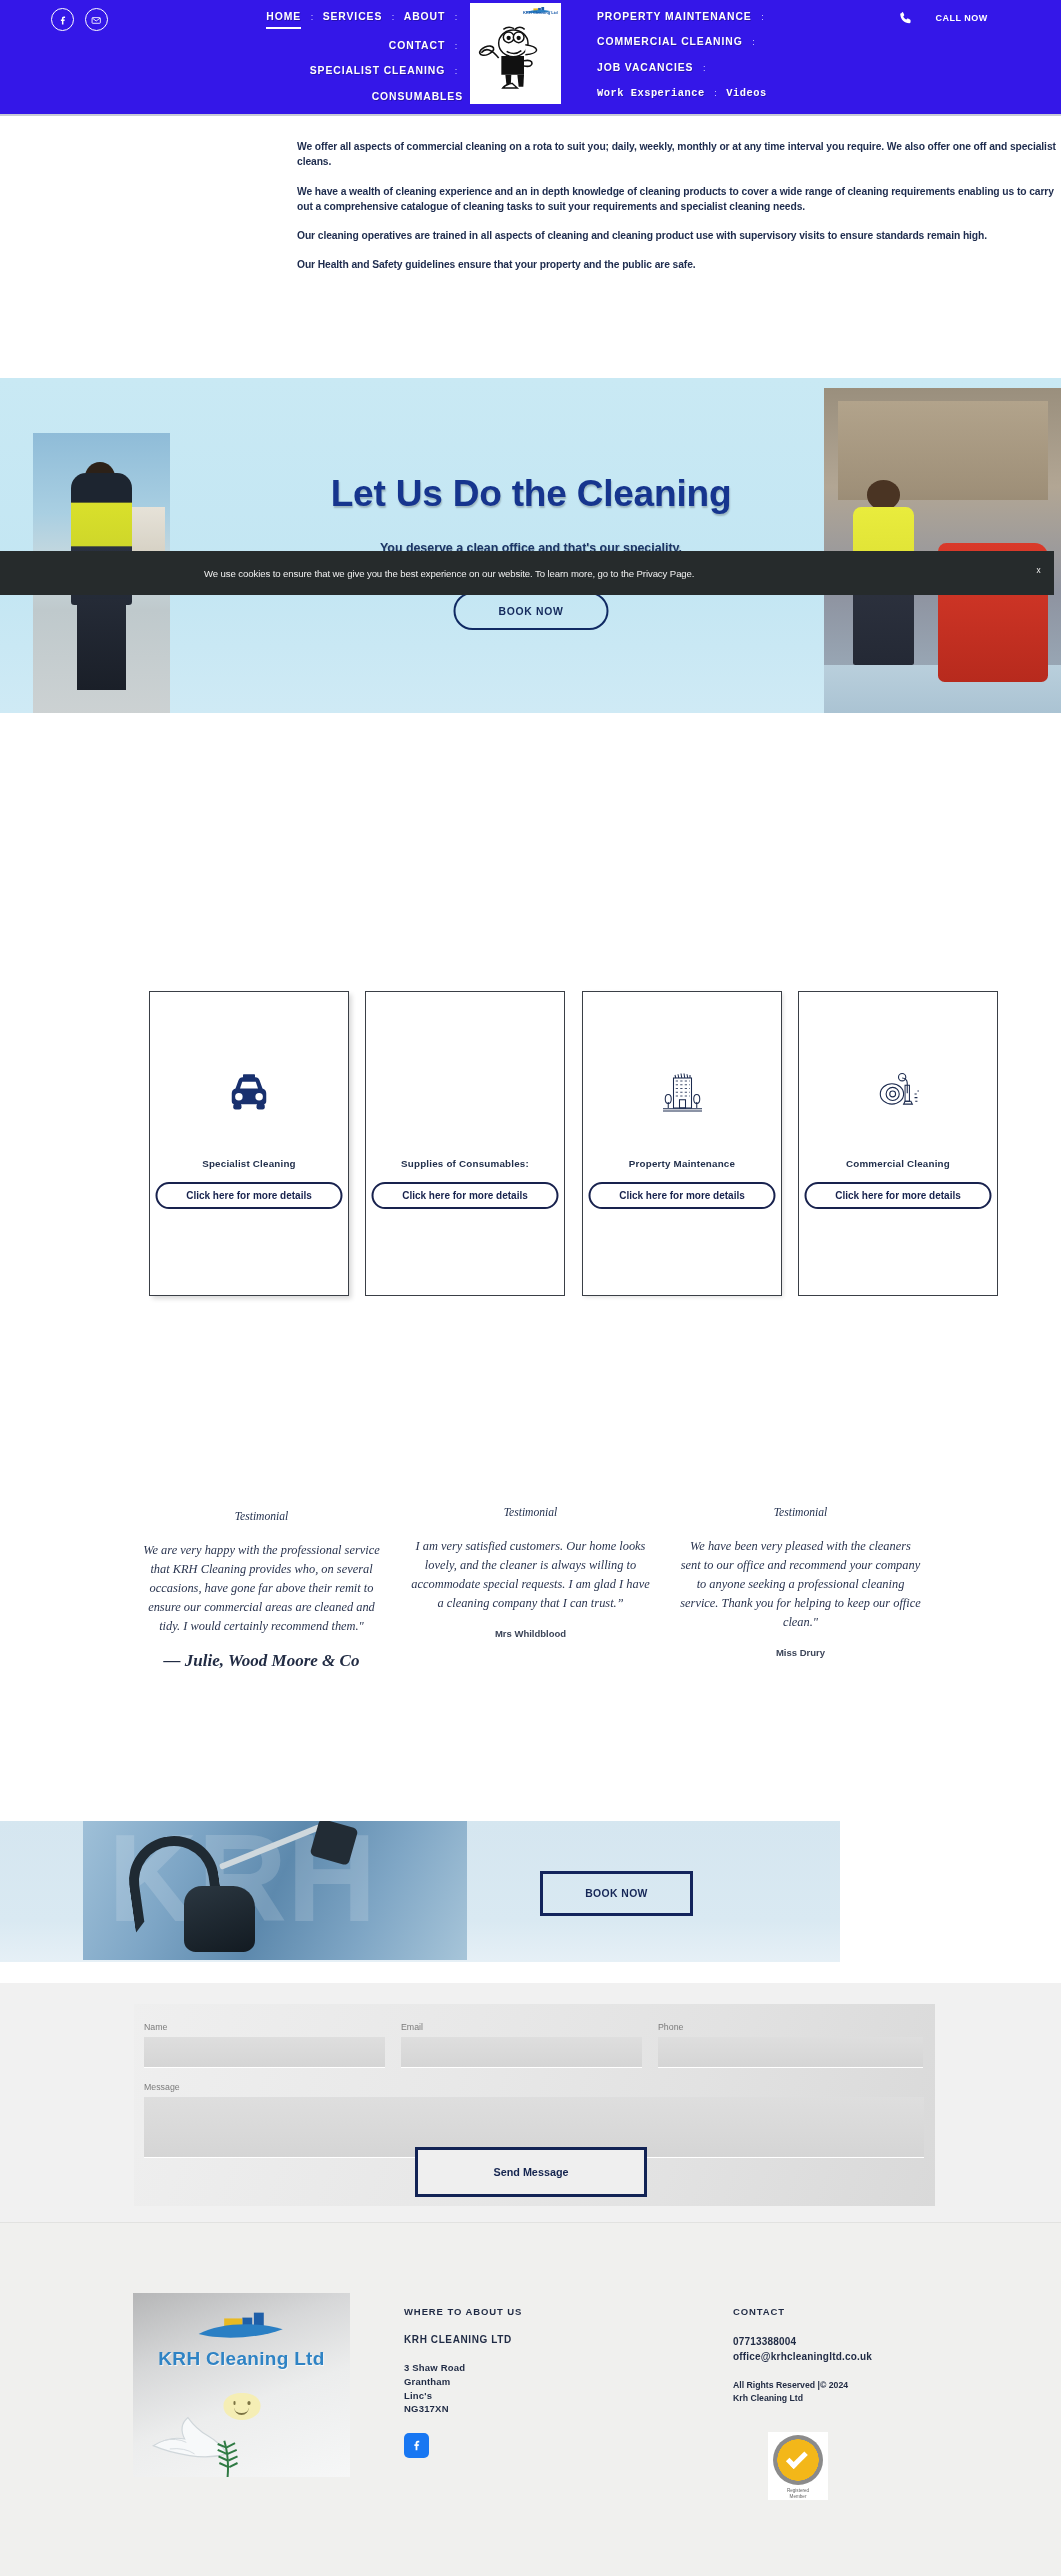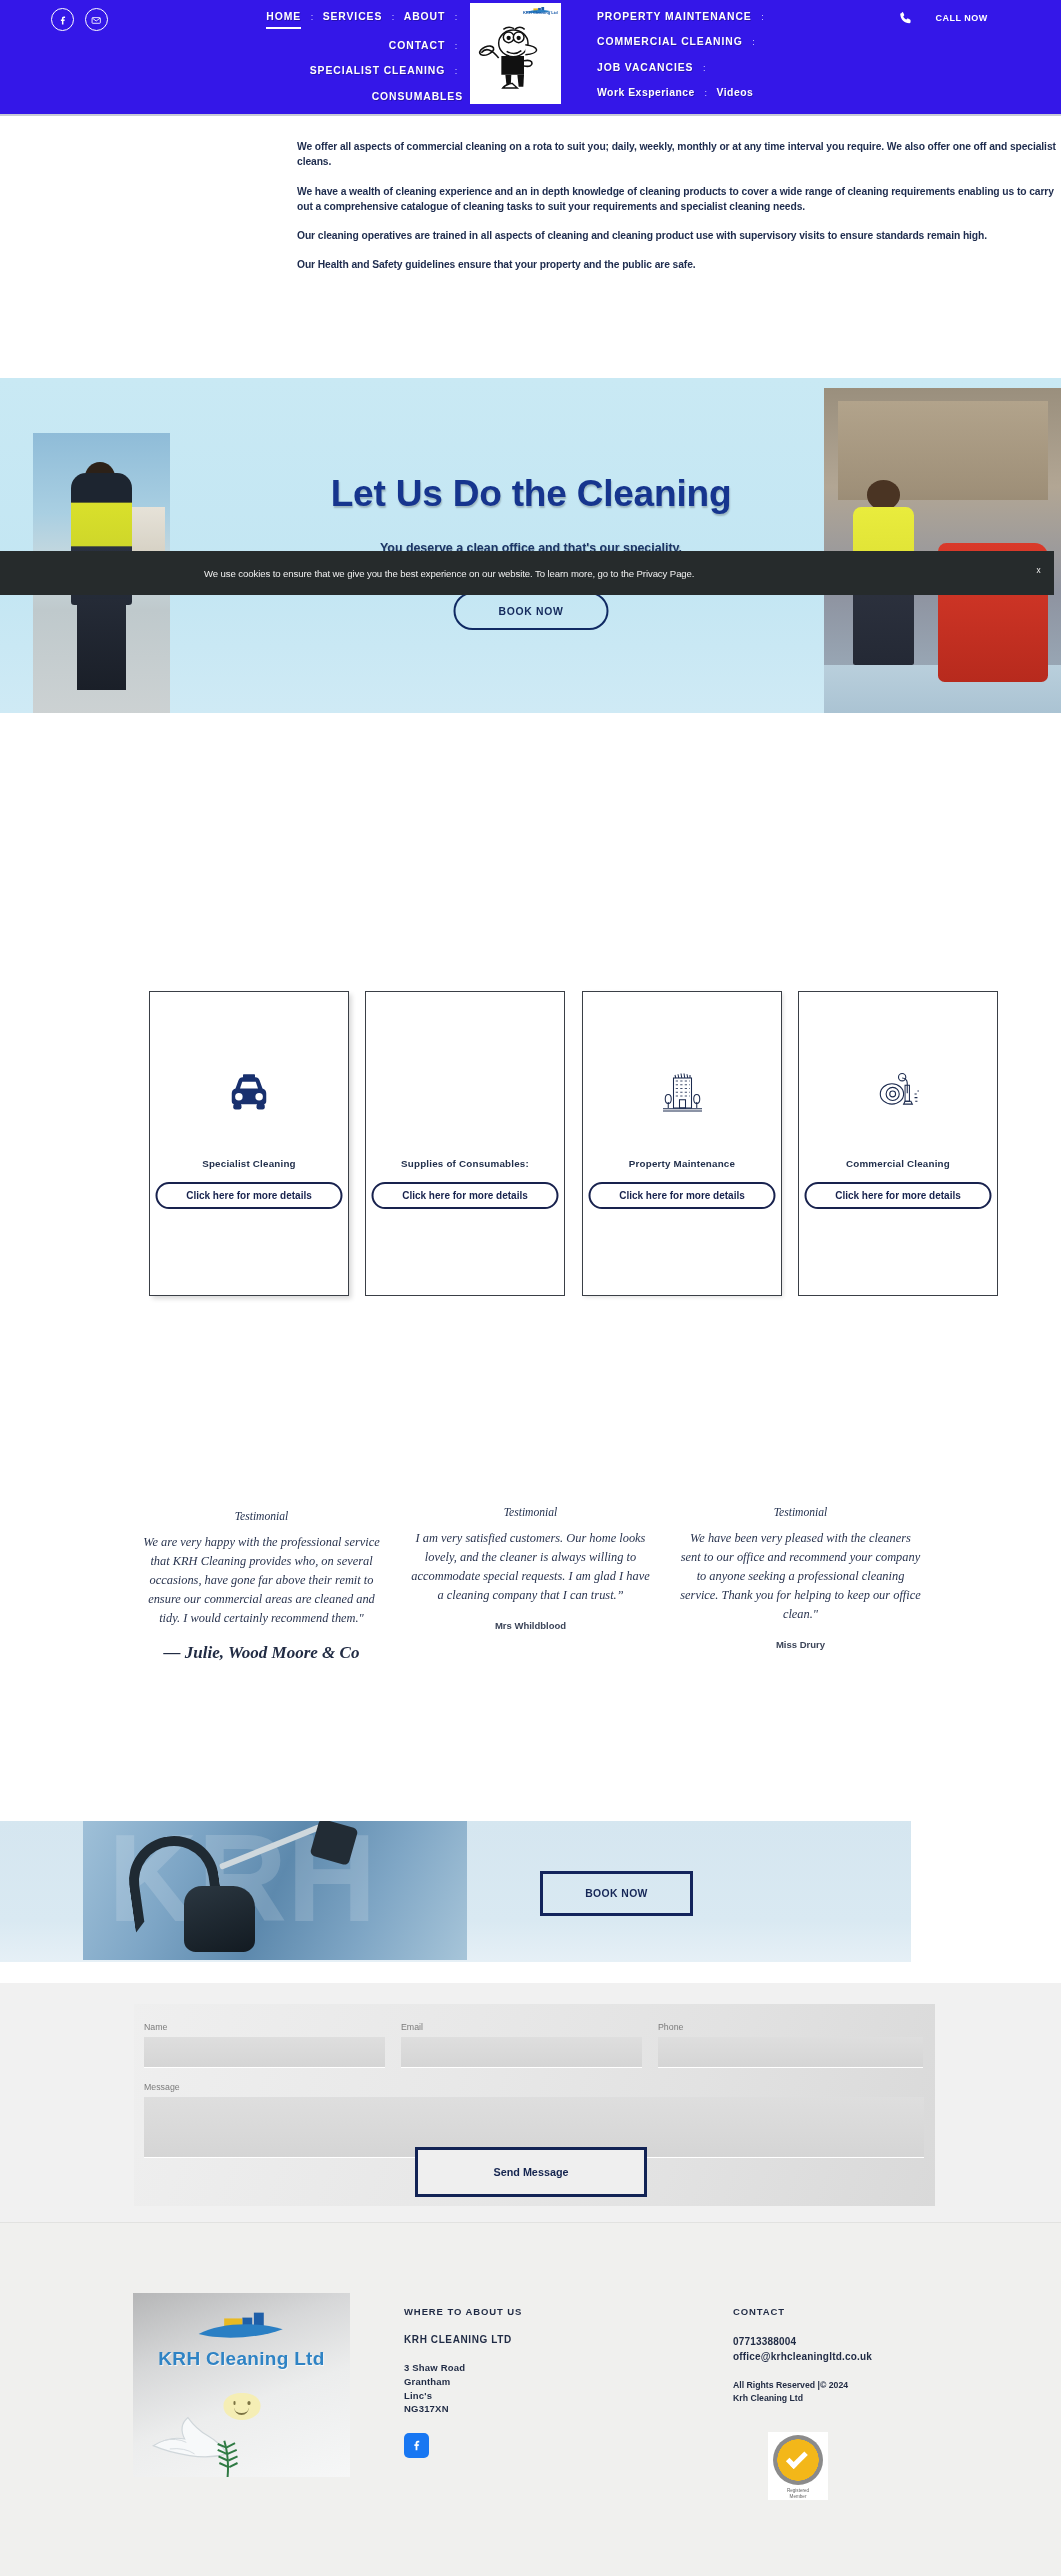--- a/index.html
+++ b/index.html
@@ -51,21 +51,21 @@
   .nav-item{
     color:#ffffff;
     font-size:10.4px;
     font-weight:bold;
     letter-spacing:0.9px;
     text-transform:uppercase;
     text-shadow:0.8px 0.8px 0 rgba(0,0,0,.25);
     cursor:pointer;
     display:inline-block;
   }
-  .nav-item.mixed{text-transform:none;letter-spacing:0.5px;}
+  .nav-item.mixed{text-transform:none;letter-spacing:0.5px;font-family:Liberation Mono, monospace;}
   .nav-sep{
     color:#d8d4ff;font-size:9px;margin:0 5.8px;
     display:inline-block;
   }
   .nav-item.active{
     border-bottom:2.5px solid #ffffff;padding-bottom:1.7px;
   }
 
   .logo-box{
     position:absolute;left:470px;top:3.3px;
@@ -252,42 +252,42 @@
     position:absolute;left:0;top:1510px;width:1062px;height:249px;
   }
   .tcol{position:absolute;top:0;width:265px;text-align:center;}
   .tcol.t1{left:129px;}
   .tcol.t2{left:398px;}
   .tcol.t3{left:668px;}
   .t-head{
     font-family:"Liberation Serif",serif;
     font-style:italic;
     font-size:11.6px;color:#243250;
-    margin-bottom:10px;
+    margin-bottom:18px;
   }
   .t-head.up{margin-top:-4.1px;}
   .t-body{
     font-family:"Liberation Serif",serif;
     font-style:italic;
     font-size:12.4px;line-height:19px;color:#2a3550;
     padding:0 11.6px;
   }
   .t-author{
     font-size:9.5px;font-weight:bold;color:#3b4458;
     font-family:"Liberation Sans",sans-serif;
     margin-top:15px;
   }
   .t-author.serif{
     font-family:"Liberation Serif",serif;font-style:italic;
     font-weight:bold;font-size:17px;color:#222c44;
   }
 
   
   .booknow-band{
-    position:absolute;left:0;top:1821px;width:911px;height:141px;
+    position:absolute;left:0;top:1821px;width:840px;height:141px;
     background:linear-gradient(180deg,#d5e6f0 0%,#d9e9f2 70%,#e6f0f6 100%);
   }
   .band-photo{
     position:absolute;left:83px;top:0;width:384px;height:139px;
     background:linear-gradient(115deg,#9fc0d8 0%,#7ea6c6 26%,#5d89ad 50%,#7fa6c5 74%,#a7c5d9 100%);
     overflow:hidden;
   }
   .band-photo .ghost-letter{
     position:absolute;top:-5px;
     font-size:124px;font-weight:bold;color:rgba(255,255,255,.16);

